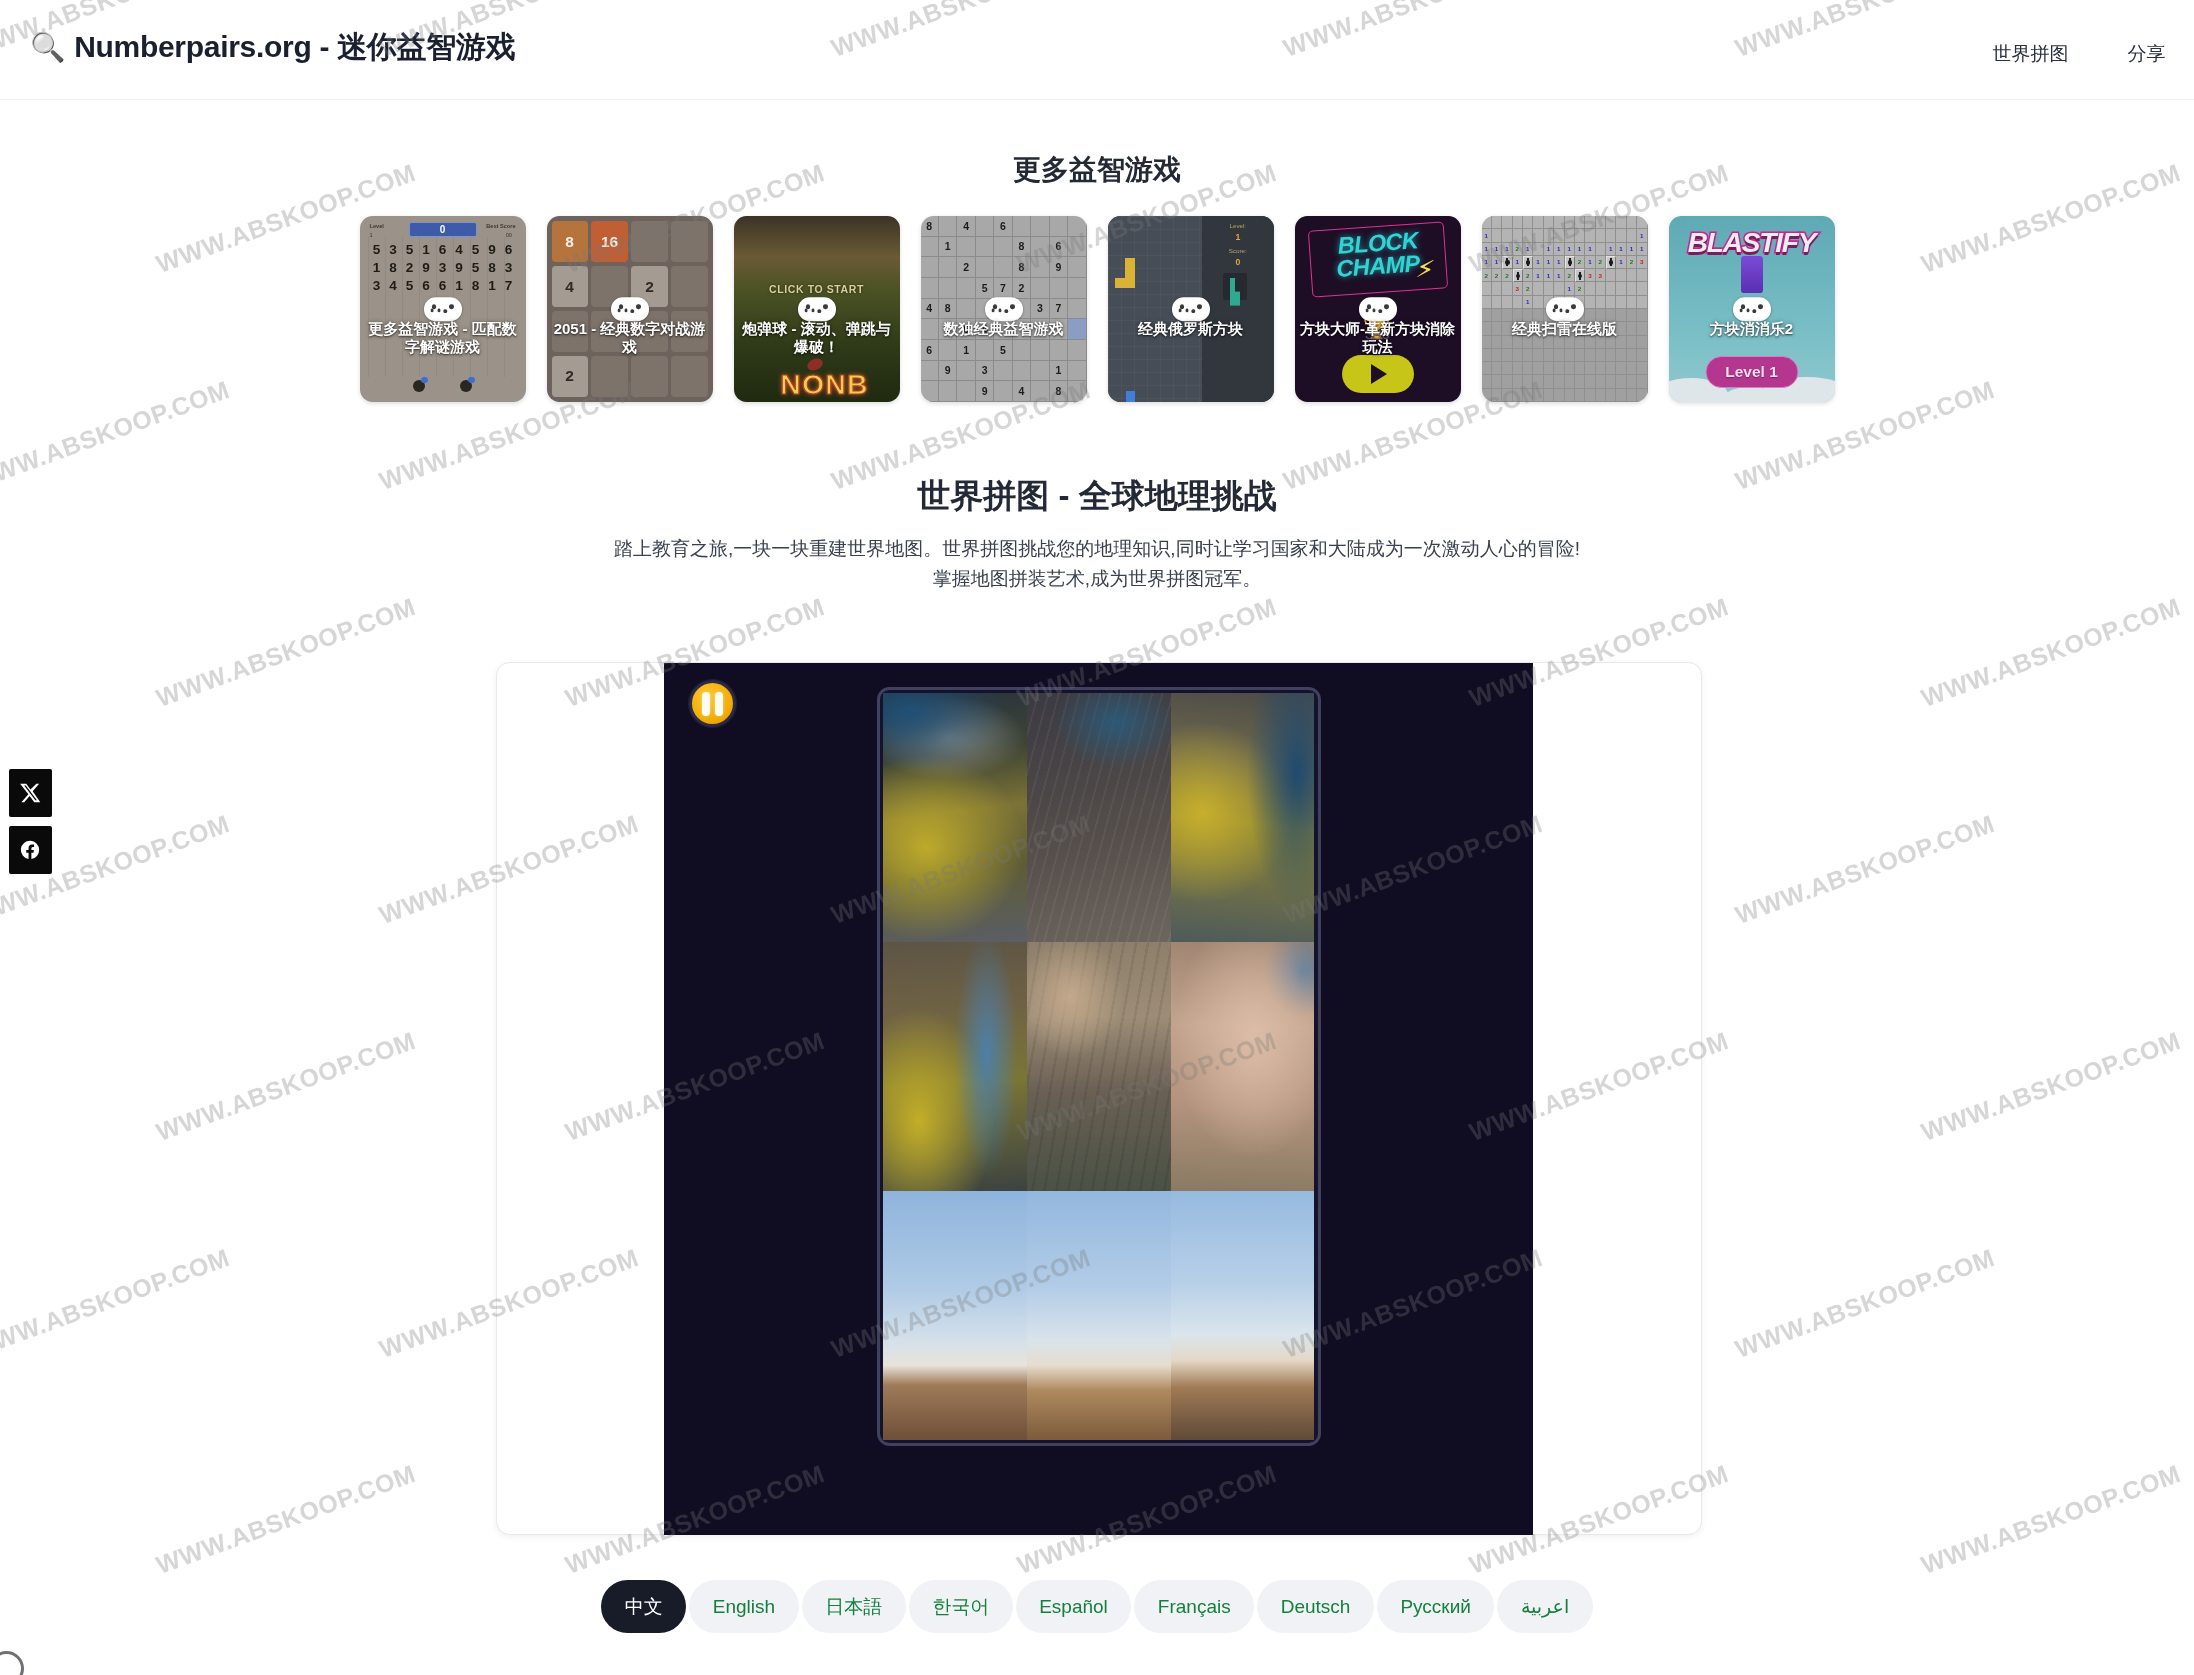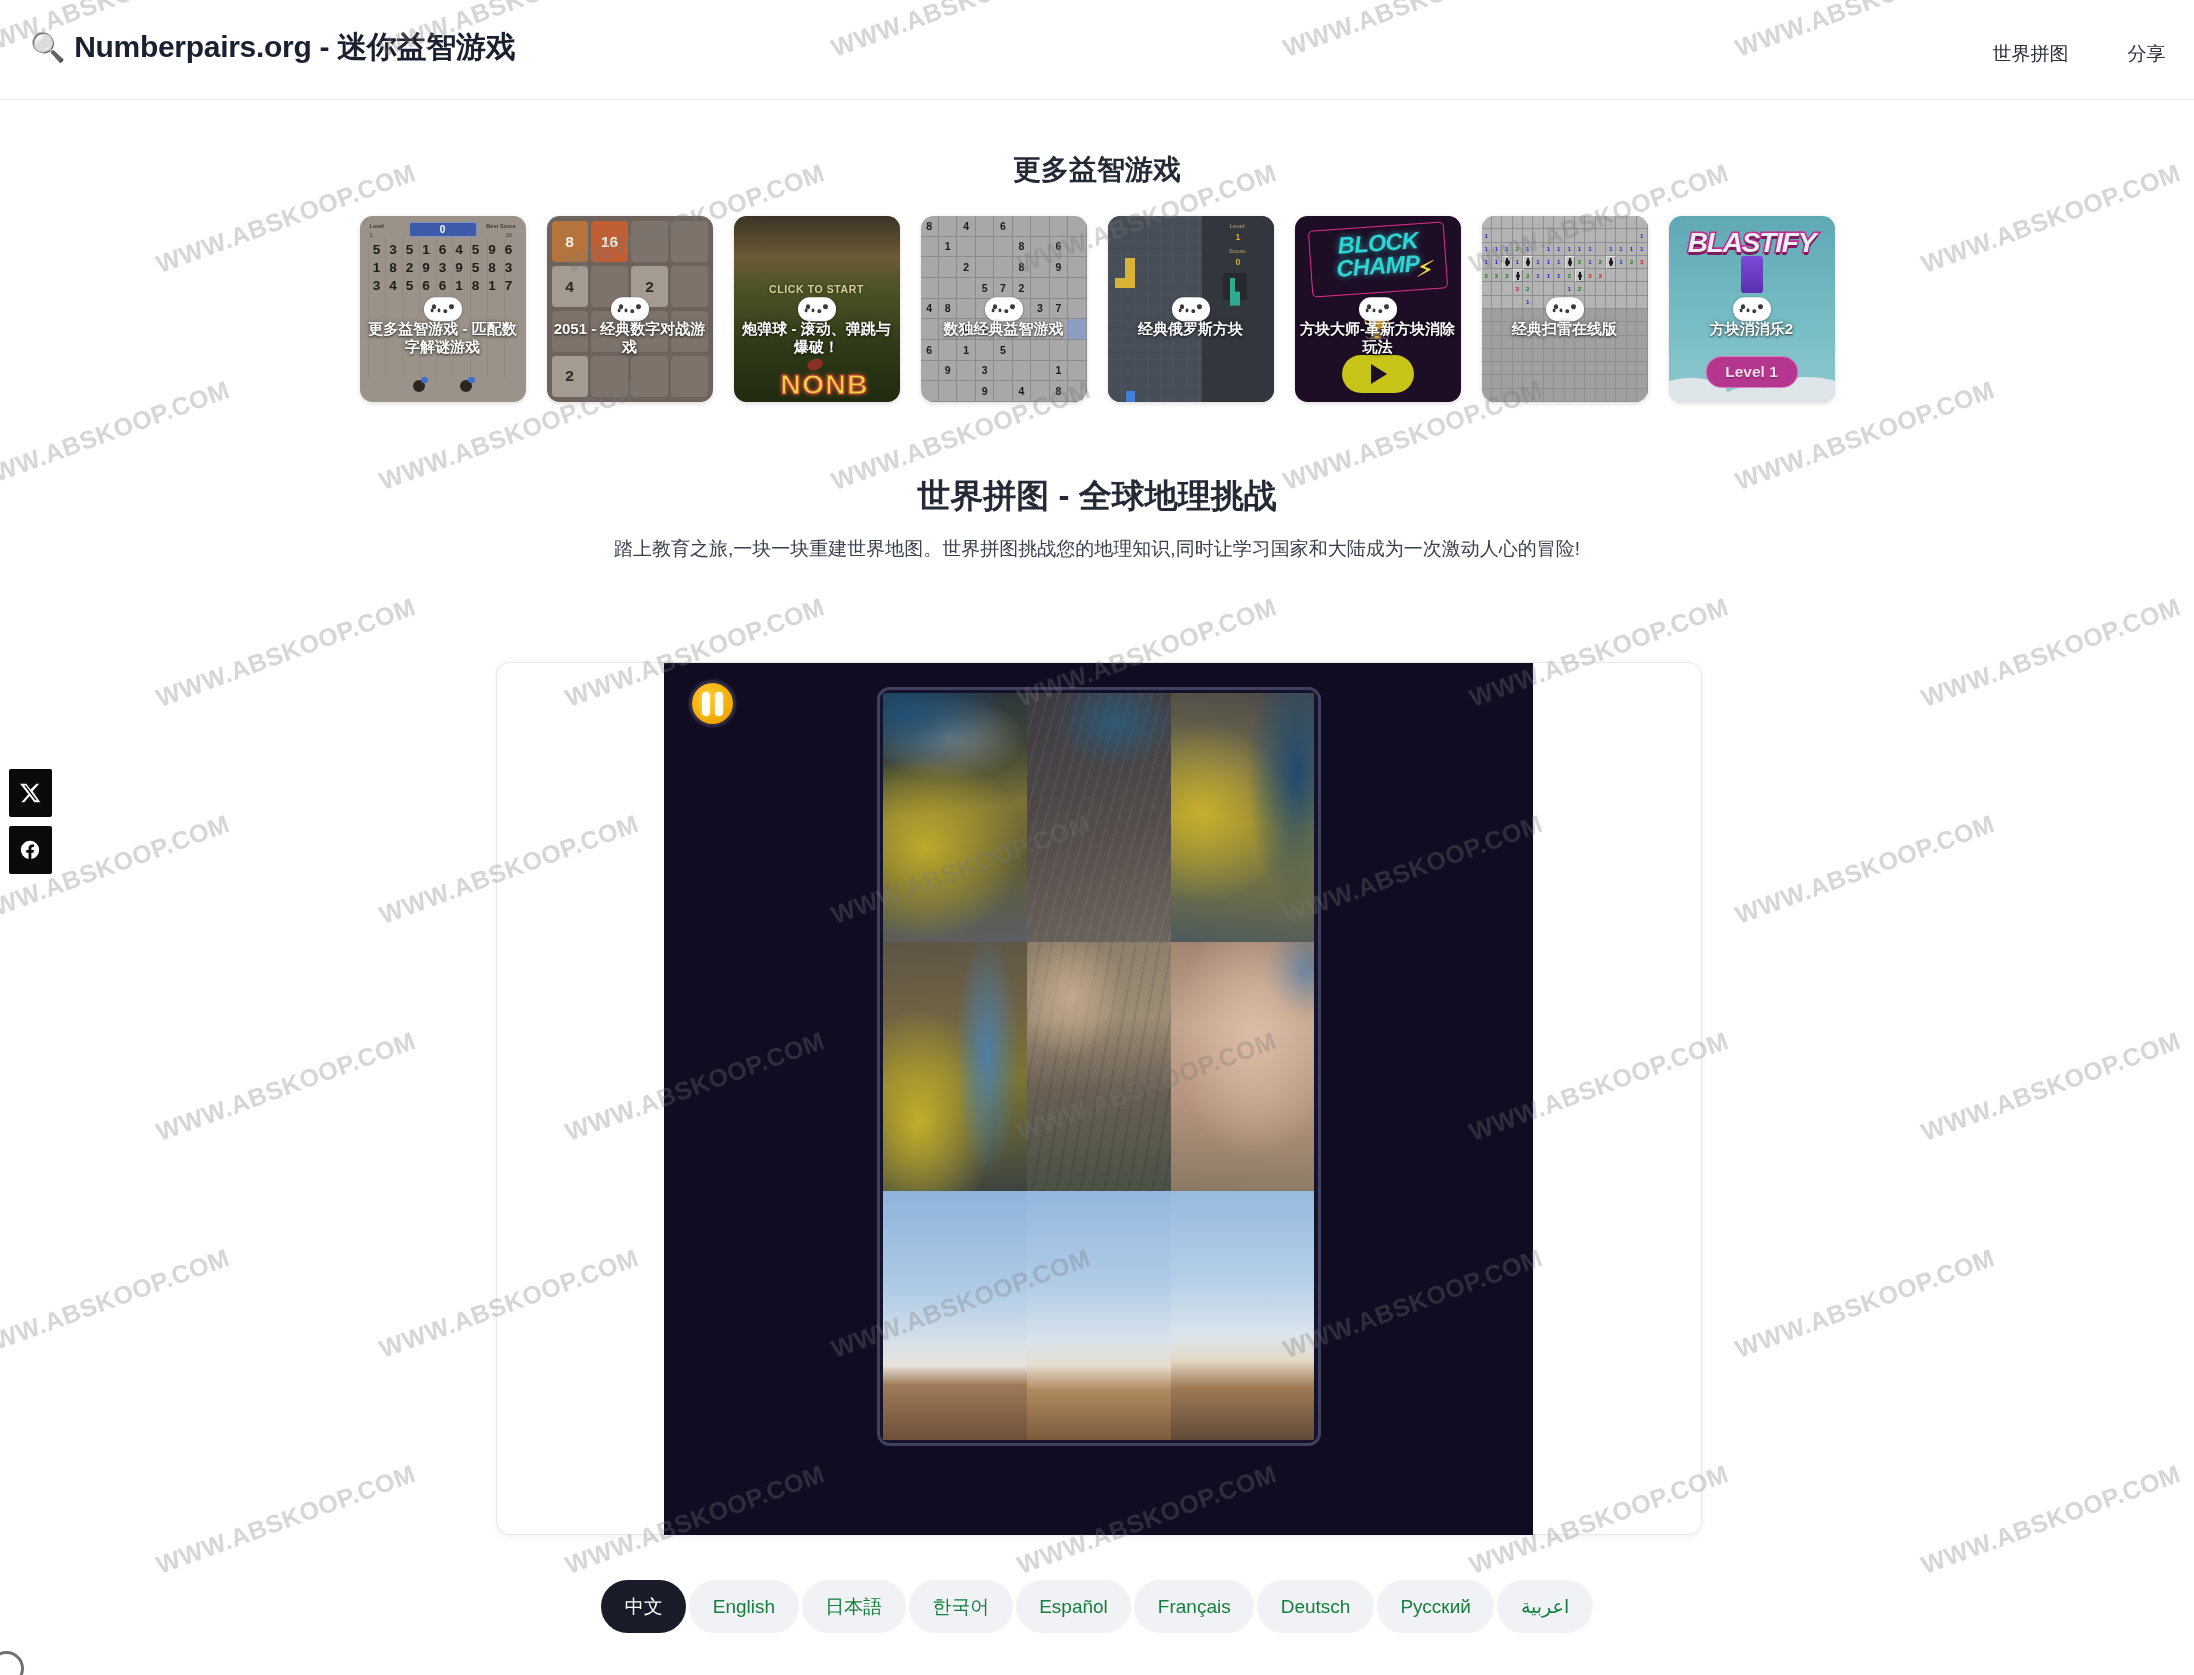--- a/index.html
+++ b/index.html
@@ -890,20 +890,21 @@
     </div>
     <div class="pad"></div>
     <div class="clabel">方块消消乐2</div>
   </div>
 
 </div>
 
 <h1 id="game-title">世界拼图 - 全球地理挑战</h1>
 <div id="game-desc">
   <div>踏上教育之旅,一块一块重建世界地图。世界拼图挑战您的地理知识,同时让学习国家和大陆成为一次激动人心的冒险!</div>
+  <div>掌握地图拼装艺术,成为世界拼图冠军。</div>
 </div>
 
 <div id="game-box"></div>
 
 <div id="game-canvas">
   <div id="pause-btn">
     <span></span>
       <span></span>
   </div>
   <div id="puzzle-frame">

